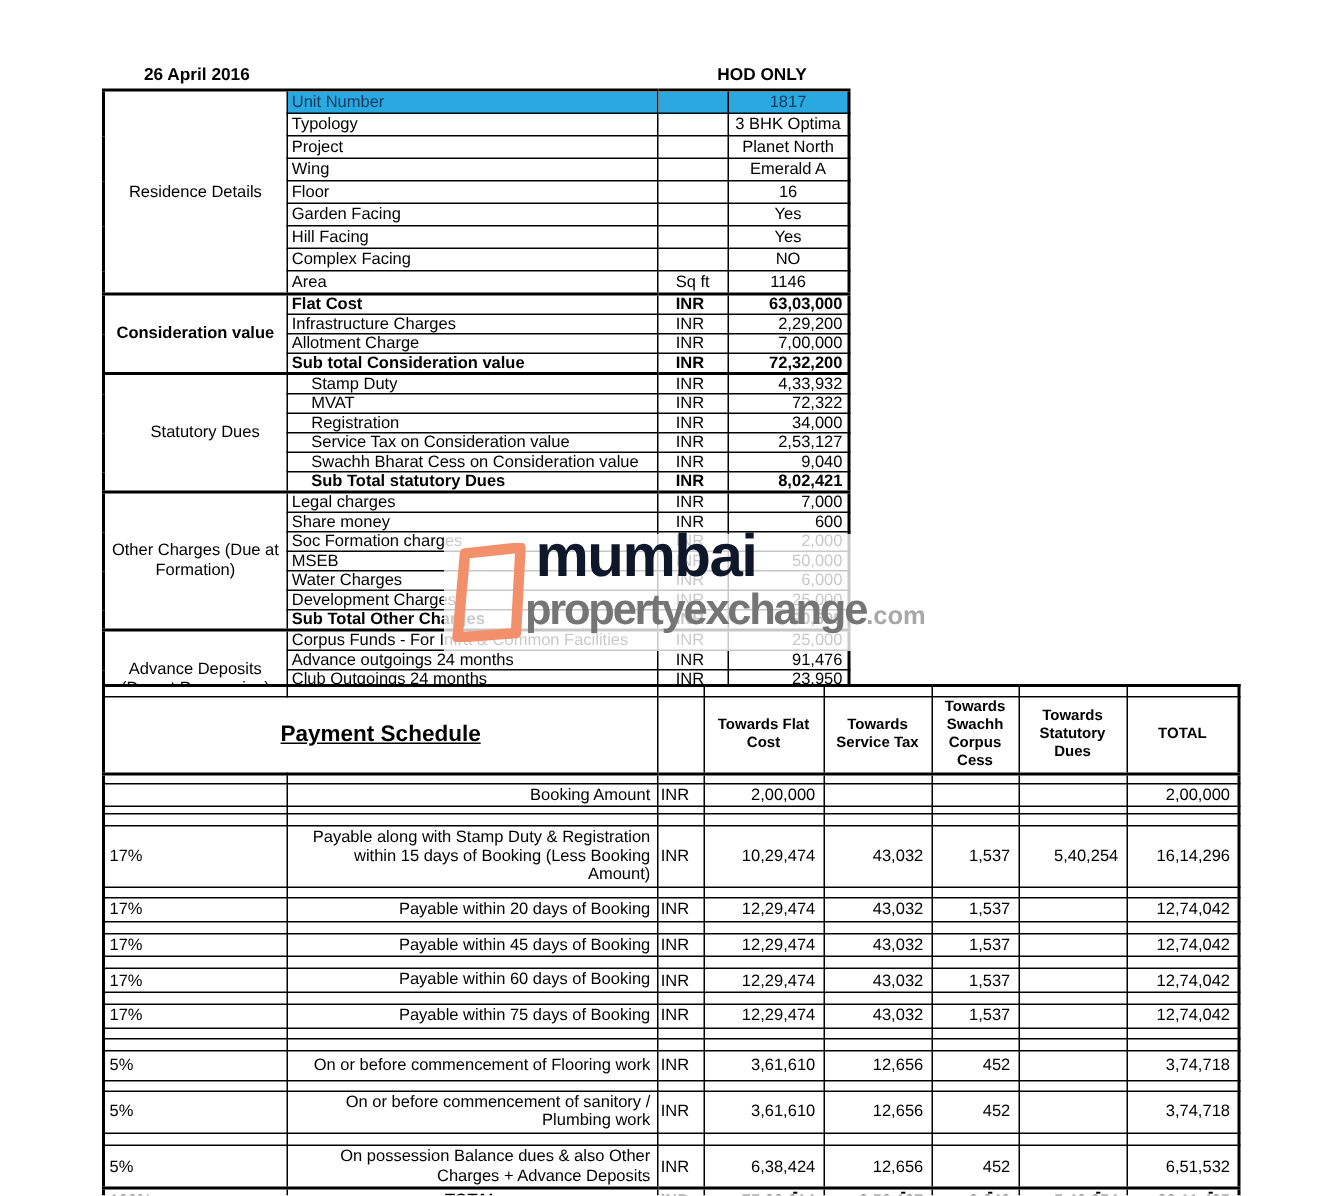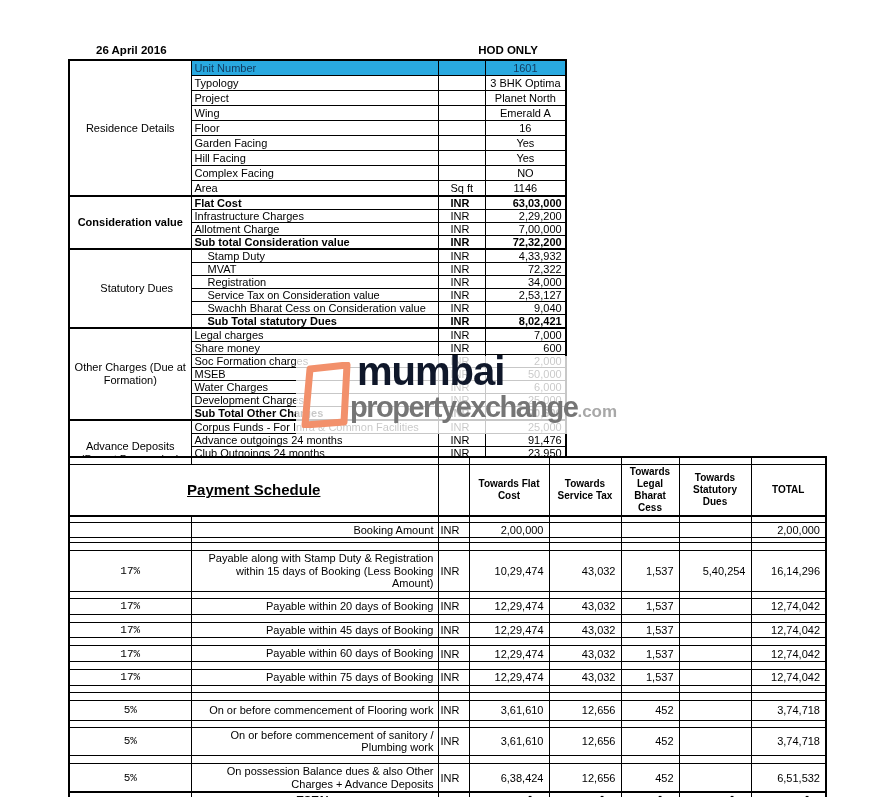--- a/index.html
+++ b/index.html
@@ -21,21 +21,21 @@
   tr.sec3 td{height:11px;}
   tr.sec4 td{height:11px;}
   tr.sec5 td{height:13px;}
   tr.secfirst td{border-top:2px solid #000;}
   tr.b td{font-weight:bold;}
   td.b{font-weight:bold;}
   td.gleft{text-align:left;}
   tr.hl td:not(.gcell){background:#29A9E0;color:#113A5E;}
   
   #sched td.desc{white-space:normal;line-height:1.15;padding:1px 4px;text-align:right;}
-  #sched td.pct{text-align:center;font-family:Liberation Mono, monospace;}
+  #sched td.pct{text-align:left;}
   #sched td.num{text-align:right;padding-right:5px;}
   #sched td.unit{text-align:left;padding:0 2px;}
   #sched tr.head td{border-bottom:2px solid #000;font-weight:bold;text-align:center;}
   #sched td.title{font-size:15px;text-decoration:underline;font-weight:bold;}
   #sched td.hcell{font-size:10px;white-space:normal;line-height:1.18;}
   #sched tr.totalrow td{border-top:2px solid #000;border-bottom:2px solid #000;font-weight:bold;}
   #sched td.cdesc{text-align:center;}
   
   #wm-veil{left:296px;top:356px;width:360px;height:78px;background:rgba(255,255,255,0.78);pointer-events:none;}
   #wm-square{left:300px;top:362px;pointer-events:none;}
@@ -60,21 +60,21 @@
           <col style="width:122px">
           <col style="width:247px">
           <col style="width:31px">
           <col style="width:80px">
         </colgroup>
       <tbody>
           <tr class="sec0 secfirst hl">
             <td class="gcell" rowspan="9">Residence Details</td>
             <td class="lcell">Unit Number</td>
             <td class="ucell"></td>
-            <td class="vcell c">1601</td>
+            <td class="vcell c">1817</td>
           </tr>
           <tr class="sec0">
             <td class="lcell">Typology</td>
             <td class="ucell"></td>
             <td class="vcell c">3 BHK Optima</td>
           </tr>
           <tr class="sec0">
             <td class="lcell">Project</td>
             <td class="ucell"></td>
             <td class="vcell c">Planet North</td>
@@ -254,21 +254,21 @@
             <td></td>
             <td></td>
             <td></td>
             <td></td>
           </tr>
           <tr class="head" style="height: 52px;">
             <td class="title" colspan="2">Payment Schedule</td>
             <td></td>
             <td class="hcell">Towards Flat Cost</td>
             <td class="hcell">Towards Service Tax</td>
-            <td class="hcell">Towards Legal Bharat Cess</td>
+            <td class="hcell">Towards Swachh Corpus Cess</td>
             <td class="hcell">Towards Statutory Dues</td>
             <td class="hcell">TOTAL</td>
           </tr>
           <tr class="sp" style="height: 6px;">
             <td></td>
             <td></td>
             <td></td>
             <td></td>
             <td></td>
             <td></td>

